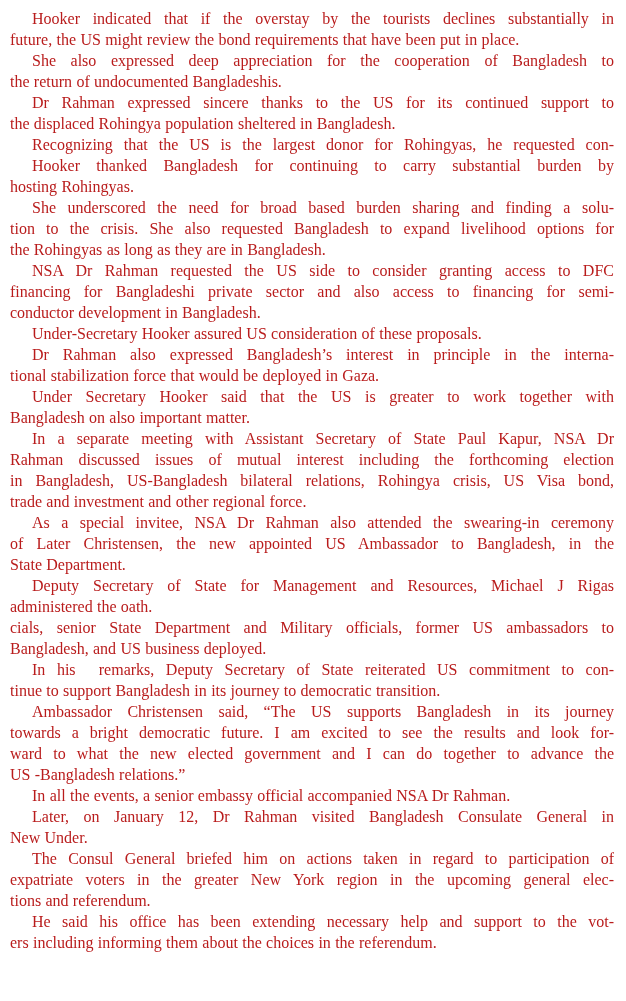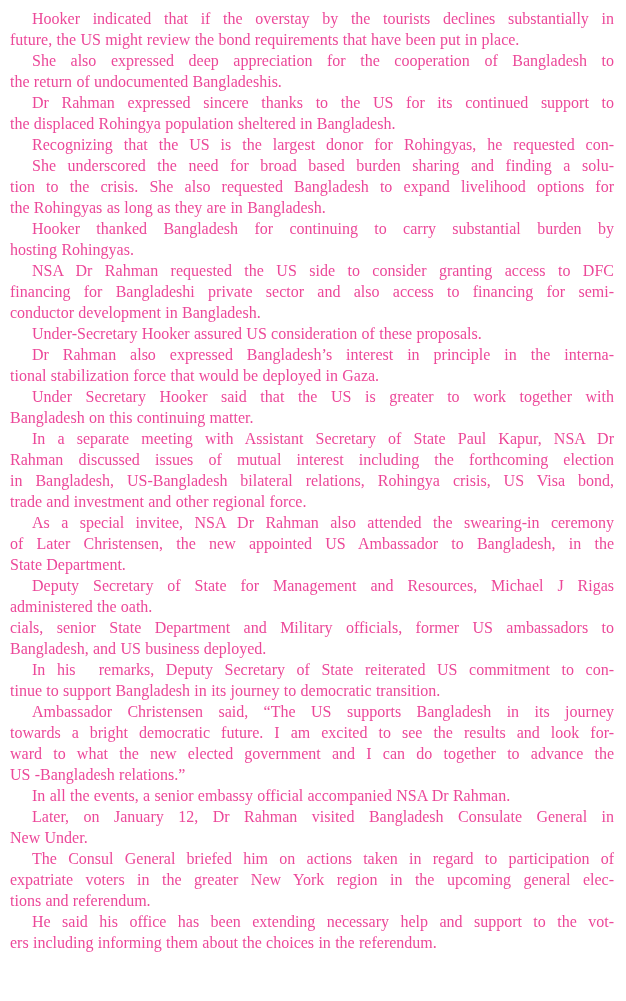--- a/index.html
+++ b/index.html
@@ -37,60 +37,60 @@
   .line.first {
     text-indent: 22px;
   }
   .line.last {
     text-align-last: left;
   }
 </style>
 </head>
 <body style="background: rgb(255, 255, 255);">
 
-<main class="article" id="article-body" style="color: #ec4899;">
+<main class="article" id="article-body" style="color: #b91c1c;">
     <p class="paragraph">
       <span class="line first">Hooker indicated that if the overstay by the tourists declines substantially in</span>
       <span class="line last">future, the US might review the bond requirements that have been put in place.</span>
     </p>
     <p class="paragraph">
       <span class="line first">She also expressed deep appreciation for the cooperation of Bangladesh to</span>
       <span class="line last">the return of undocumented Bangladeshis.</span>
     </p>
     <p class="paragraph">
       <span class="line first">Dr Rahman expressed sincere thanks to the US for its continued support to</span>
       <span class="line last">the displaced Rohingya population sheltered in Bangladesh.</span>
     </p>
     <p class="paragraph">
       <span class="line first">Recognizing that the US is the largest donor for Rohingyas, he requested con-</span>
     </p>
     <p class="paragraph">
+      <span class="line first">Hooker thanked Bangladesh for continuing to carry substantial burden by</span>
+      <span class="line last">hosting Rohingyas.</span>
+    </p>
+    <p class="paragraph">
       <span class="line first">She underscored the need for broad based burden sharing and finding a solu-</span>
       <span class="line">tion to the crisis. She also requested Bangladesh to expand livelihood options for</span>
       <span class="line last">the Rohingyas as long as they are in Bangladesh.</span>
-    </p>
-    <p class="paragraph">
-      <span class="line first">Hooker thanked Bangladesh for continuing to carry substantial burden by</span>
-      <span class="line last">hosting Rohingyas.</span>
     </p>
     <p class="paragraph">
       <span class="line first">NSA Dr Rahman requested the US side to consider granting access to DFC</span>
       <span class="line">financing for Bangladeshi private sector and also access to financing for semi-</span>
       <span class="line last">conductor development in Bangladesh.</span>
     </p>
     <p class="paragraph">
       <span class="line first last">Under-Secretary Hooker assured US consideration of these proposals.</span>
     </p>
     <p class="paragraph">
       <span class="line first">Dr Rahman also expressed Bangladesh’s interest in principle in the interna-</span>
       <span class="line last">tional stabilization force that would be deployed in Gaza.</span>
     </p>
     <p class="paragraph">
       <span class="line first">Under Secretary Hooker said that the US is greater to work together with</span>
-      <span class="line last">Bangladesh on this continuing matter.</span>
+      <span class="line last">Bangladesh on also important matter.</span>
     </p>
     <p class="paragraph">
       <span class="line first">In a separate meeting with Assistant Secretary of State Paul Kapur, NSA Dr</span>
       <span class="line">Rahman discussed issues of mutual interest including the forthcoming election</span>
       <span class="line">in Bangladesh, US-Bangladesh bilateral relations, Rohingya crisis, US Visa bond,</span>
       <span class="line last">trade and investment and other regional force.</span>
     </p>
     <p class="paragraph">
       <span class="line first">As a special invitee, NSA Dr Rahman also attended the swearing-in ceremony</span>
       <span class="line">of Later Christensen, the new appointed US Ambassador to Bangladesh, in the</span>

